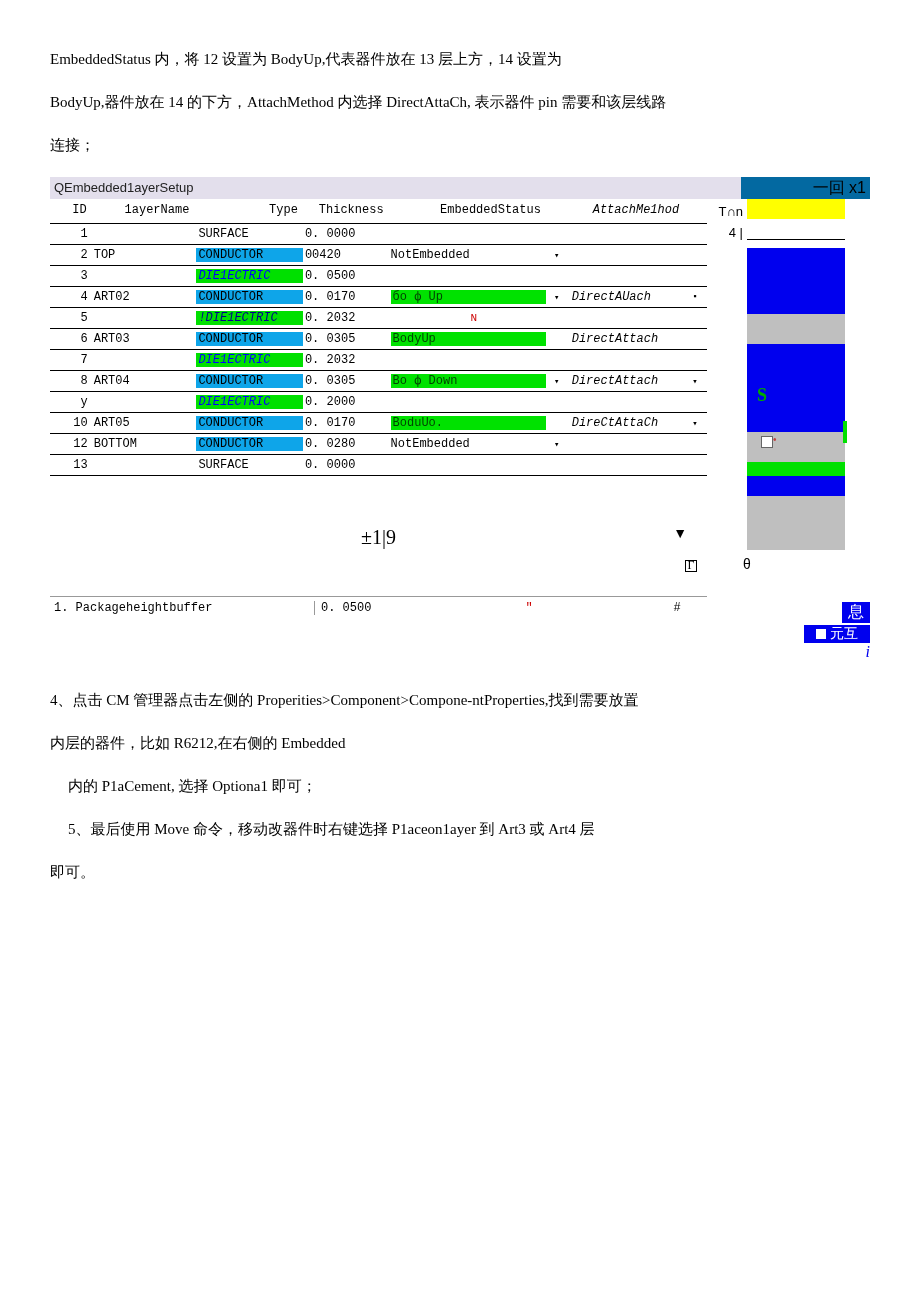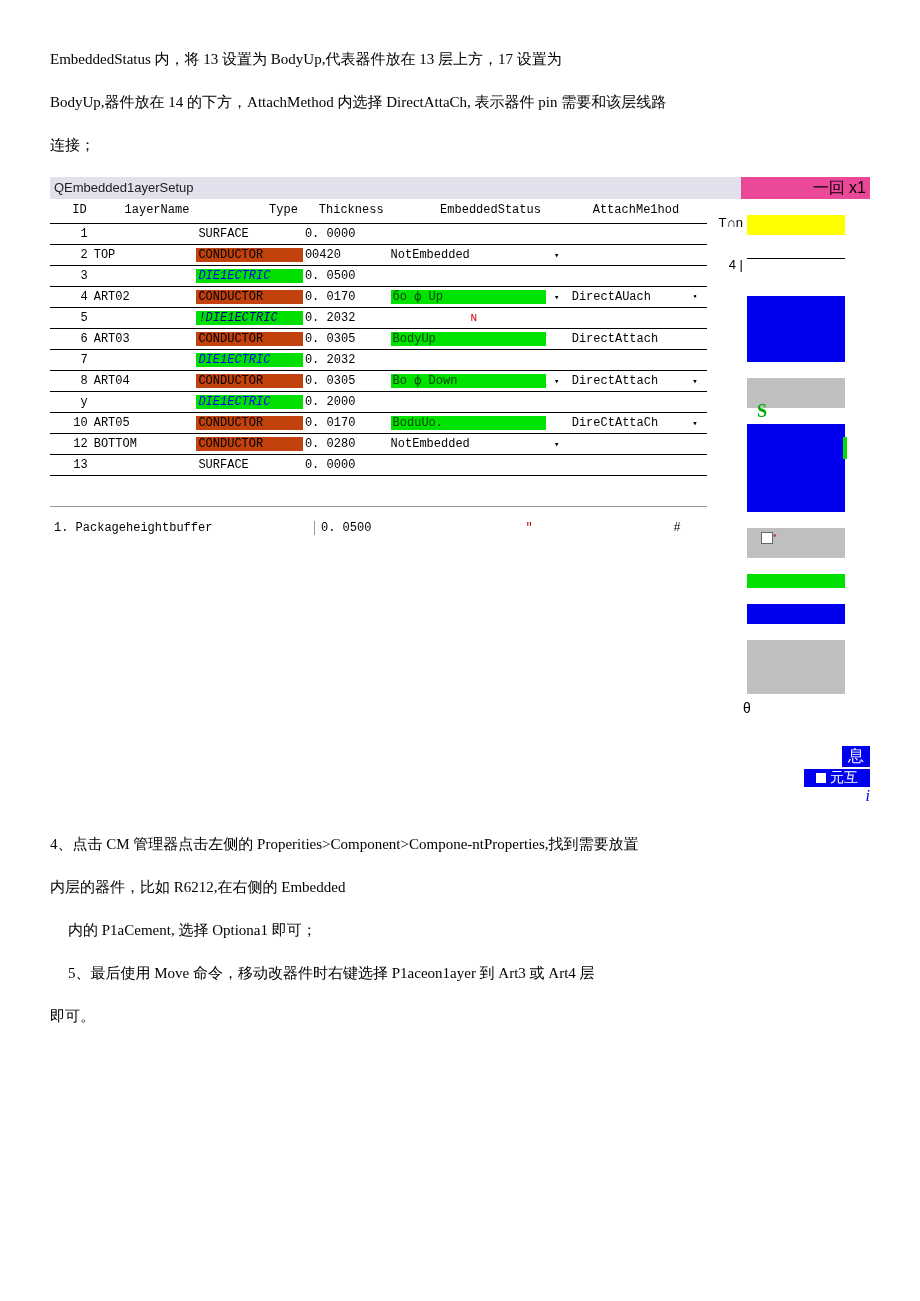--- a/index.html
+++ b/index.html
@@ -34,21 +34,21 @@
     color: #222;
     font-family: Arial, sans-serif;
     font-size: 13px;
     padding-left: 4px;
     height: 22px;
     line-height: 22px;
   }
   .titlebar-right {
     width: 125px;
     height: 22px;
-    background: #ec4899;
+    background: #0369a1;
     color: #000;
     font-family: Arial, sans-serif;
     font-size: 16px;
     text-align: right;
     padding-right: 4px;
     line-height: 22px;
     font-weight: normal;
   }
   .window-body {
     display: flex;
@@ -82,28 +82,28 @@
     border-bottom: 1px solid #000;
     padding: 1px 3px;
     height: 18px;
     vertical-align: middle;
   }
   .col-id { width: 36px; text-align: right; padding-right: 6px;}
   .col-name { width: 100px; margin-left: 36px; }
   .col-type { width: 104px; }
   .col-thick { width: 80px; }
   .col-embed { width: 158px; }
-  .col-attach { width: 110px; }
+  .col-attach { width: 110px; font-style: italic; }
   .col-dd { width: 18px; text-align:center;}
   .type-cell {
     display: inline-block;
     width: 100%;
     padding: 0 2px;
   }
-  .yellow-bg { background: #c2410c; color: #000; }
+  .yellow-bg { background: #0ea5e9; color: #000; }
   .green-bg { background: #00e000; color: #0000ff; font-style: italic;}
   .green-bg2 { background: #00e000; color: #00008b; font-style: italic;}
   .embed-green {
     background: #00e200;
     color: #004400;
     display:inline-block;
     width:100%;
     padding: 0 2px;
   }
   .dd {
@@ -136,40 +136,39 @@
     font-size: 12px;
     border: 1px solid #000;
     width:10px;
     height:10px;
     line-height:9px;
     text-align:center;
   }
   .footer-row {
     border-top: 1px solid #999;
     margin-top: 30px;
-    padding-top: 14px;
+    padding-top: 4px;
     font-family: "Courier New", monospace;
     font-size: 12px;
     display: flex;
     gap: 0;
   }
   .footer-row .f1 { width: 260px; border-right:1px solid #999; padding-left:4px;}
   .footer-row .f2 { width: 90px; padding-left:6px;}
   .footer-row .f3 { flex:1; text-align:center; color:#c00;}
   .footer-row .f4 { width: 60px; text-align:center;}
 
   
   .stack {
     position: relative;
     width: 130px;
   }
   .stack-row {
     display:flex;
-    align-items:flex-start;
-    margin-top:16px;
+    align-items:flex-end;
   }
   .stack-label-left {
     width: 28px;
     text-align: right;
     padding-right: 4px;
     font-size: 13px;
   }
   .stack-box {
     flex:1;
     height: 20px;
@@ -241,21 +240,21 @@
   }
   .red-n {
     color: #c00;
     font-size: 11px;
     padding-left: 80px;
   }
 </style>
 </head>
 <body>
 
-<p class="para">EmbeddedStatus 内，将 13 设置为 BodyUp,代表器件放在 13 层上方，17 设置为</p>
+<p class="para">EmbeddedStatus 内，将 12 设置为 BodyUp,代表器件放在 13 层上方，14 设置为</p>
 <p class="para">BodyUp,器件放在 14 的下方，AttachMethod 内选择 DirectAttaCh, 表示器件 pin 需要和该层线路</p>
 <p class="para">连接；</p>
 
 <div class="app-window">
   <div class="titlebar">
     <div class="titlebar-left">QEmbedded1ayerSetup</div>
     <div class="titlebar-right">一回 x1</div>
   </div>
   <div class="window-body">
     <div class="left-pane">
@@ -389,20 +388,25 @@
               <td class="col-type"><span class="type-cell ">SURFACE</span></td>
               <td class="col-thick">0. 0000</td>
               <td class="col-embed"></td>
               <td class="col-dd dd"></td>
               <td class="col-attach"></td>
               <td class="col-dd dd"></td>
             </tr>
           </tbody>
       </table>
 
+      <div class="below-table">
+        <span class="bt-text">±1|9</span>
+        <span class="bt-arrow">▼</span>
+        <span class="bt-corner">Γ</span>
+      </div>
 
       <div class="footer-row">
         <div class="f1">1. Packageheightbuffer</div>
         <div class="f2">0. 0500</div>
         <div class="f3">"</div>
         <div class="f4">#</div>
       </div>
     </div>
 
     <div class="right-pane">

